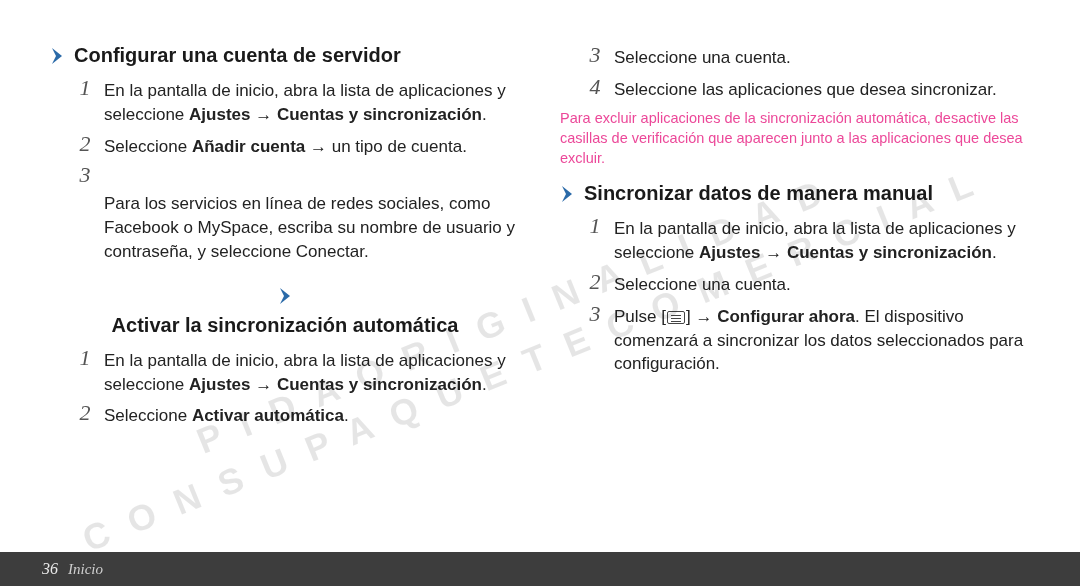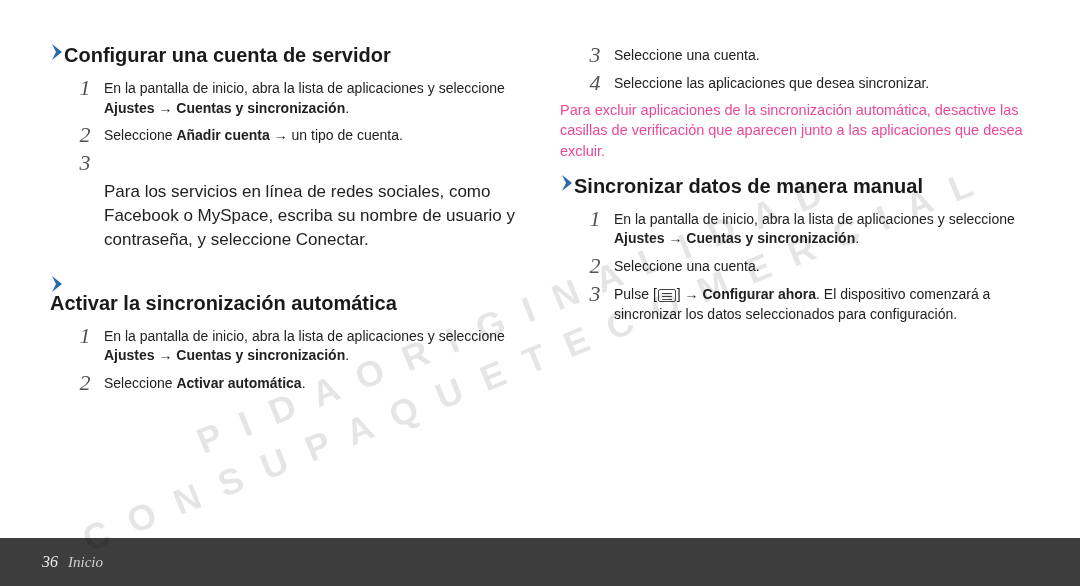--- a/index.html
+++ b/index.html
@@ -24,22 +24,22 @@
   .col {
     flex: 1;
     min-width: 0;
   }
   .section-heading {
     font-size: 20px;
     font-weight: bold;
     color: #1a1a1a;
     margin-bottom: 10px;
     display: flex;
-    align-items: flex-start;
-    gap: 0;
+    align-items: center;
+    gap: 10px;
   }
   .chevron {
     display: inline-block;
     line-height: 1;
   }
   .chevron svg { display: block; }
   .step {
     display: flex;
     align-items: flex-start;
     gap: 10px;
@@ -49,21 +49,21 @@
   .step-num {
     font-family: Georgia, 'Times New Roman', serif;
     font-style: italic;
     font-size: 22px;
     color: #555;
     line-height: 1;
     min-width: 18px;
     text-align: center;
   }
   .step-body {
-    font-size: 14px;
+    font-size: 17px;
     color: #222;
     line-height: 1.4;
     flex: 1;
     padding-top: 2px;
   }
   .step-body .b { font-weight: bold; }
   .note {
     font-size: 17px;
     color: #222;
     line-height: 1.4;
@@ -76,21 +76,21 @@
     line-height: 1.4;
     margin-bottom: 14px;
     margin-top: 2px;
   }
   .section-gap { margin-top: 24px; flex-direction: column; }
   .footer {
     position: absolute;
     left: 0;
     bottom: 0;
     width: 100%;
-    height: 48px;
+    height: 34px;
     background: #3d3d3d;
     display: flex;
     align-items: center;
     padding-left: 42px;
     gap: 10px;
   }
   .page-num {
     font-family: Georgia, 'Times New Roman', serif;
     font-style: italic;
     font-size: 16px;

